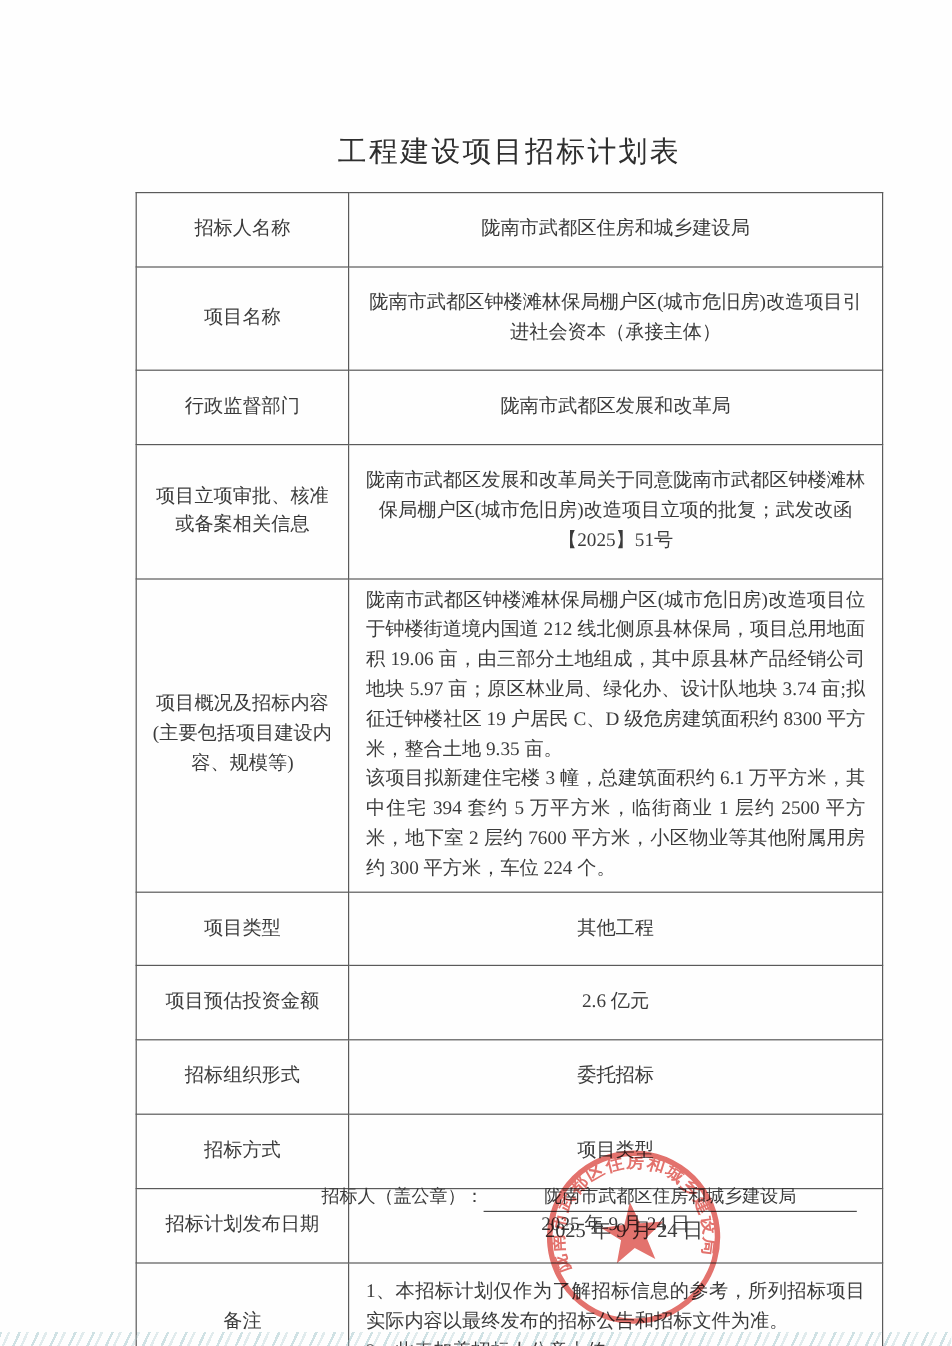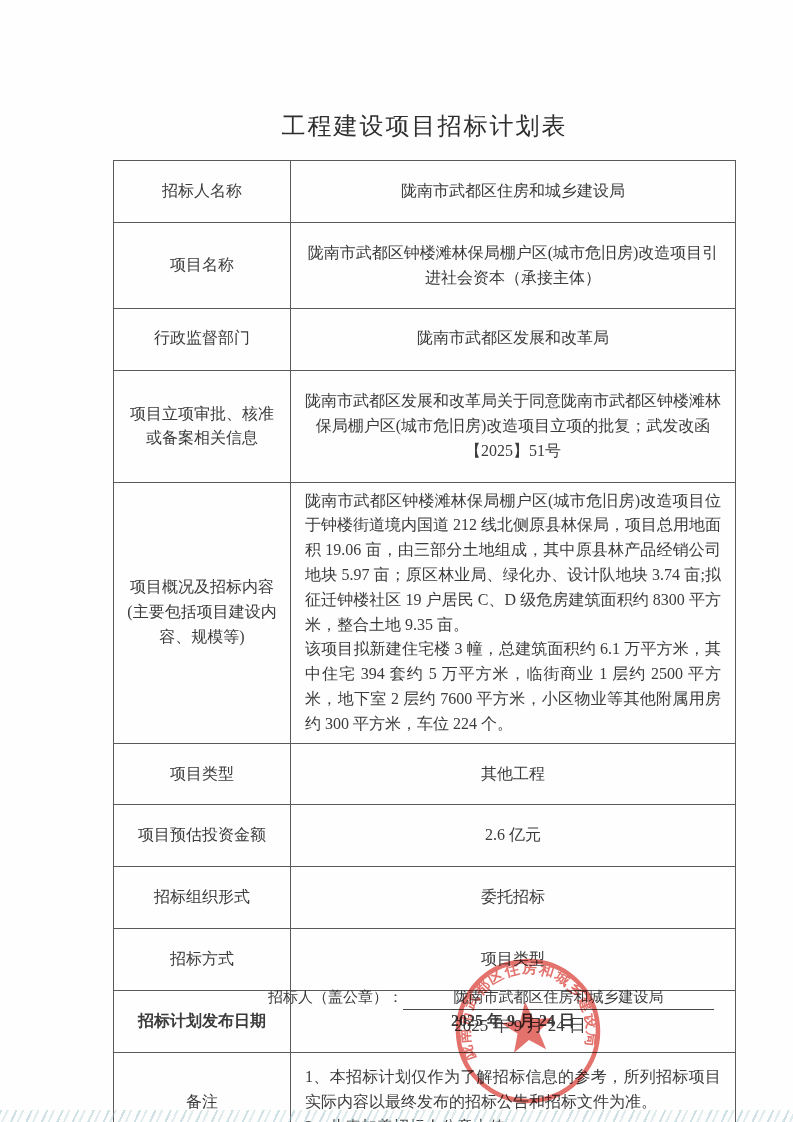--- a/index.html
+++ b/index.html
@@ -45,21 +45,21 @@
     text-align:justify;
     text-justify:inter-ideograph;
     white-space:pre-line;
     padding:6px 14px;
     margin-left:22px;
   }
   
   tr.r0{height:44px;} tr.r1{height:54px;} tr.r2{height:44px;font-family:Liberation Mono, monospace;}
   tr.r3{height:66px;} tr.r4{height:193px;} tr.r5{height:49px;}
   tr.r6{height:51px;margin-top:28px;} tr.r7{height:46px;} tr.r8{height:51px;}
-  tr.r9{height:46px;} tr.r10{height:62px;font-weight:bold;} tr.r11{height:100px;}
+  tr.r9{height:46px;} tr.r10{height:62px;} tr.r11{height:100px;}
 
   .footer-line{
     position:absolute;
     left:268px;top:988px;
     font-size:15px;
     white-space:nowrap;
   }
   .bidder-name{
     display:inline-block;
     min-width:295px;

